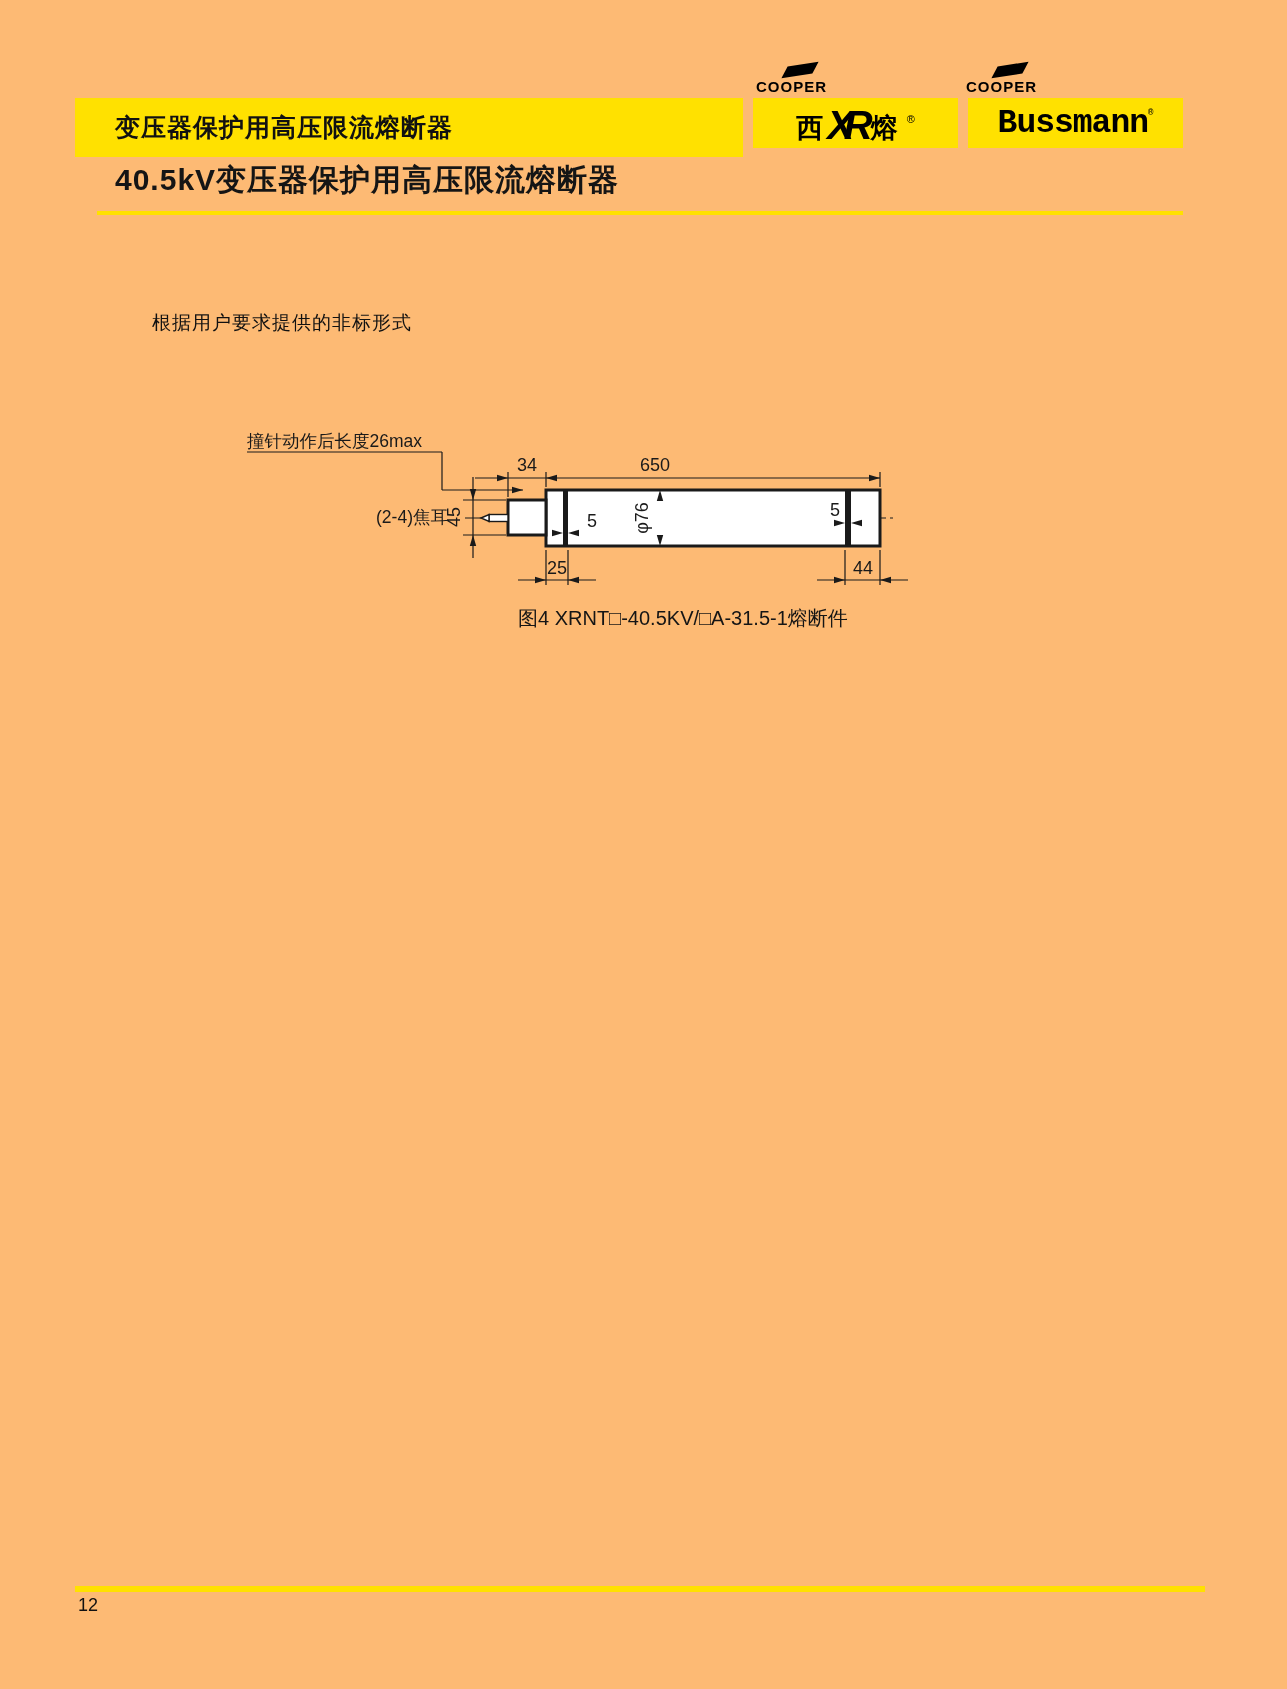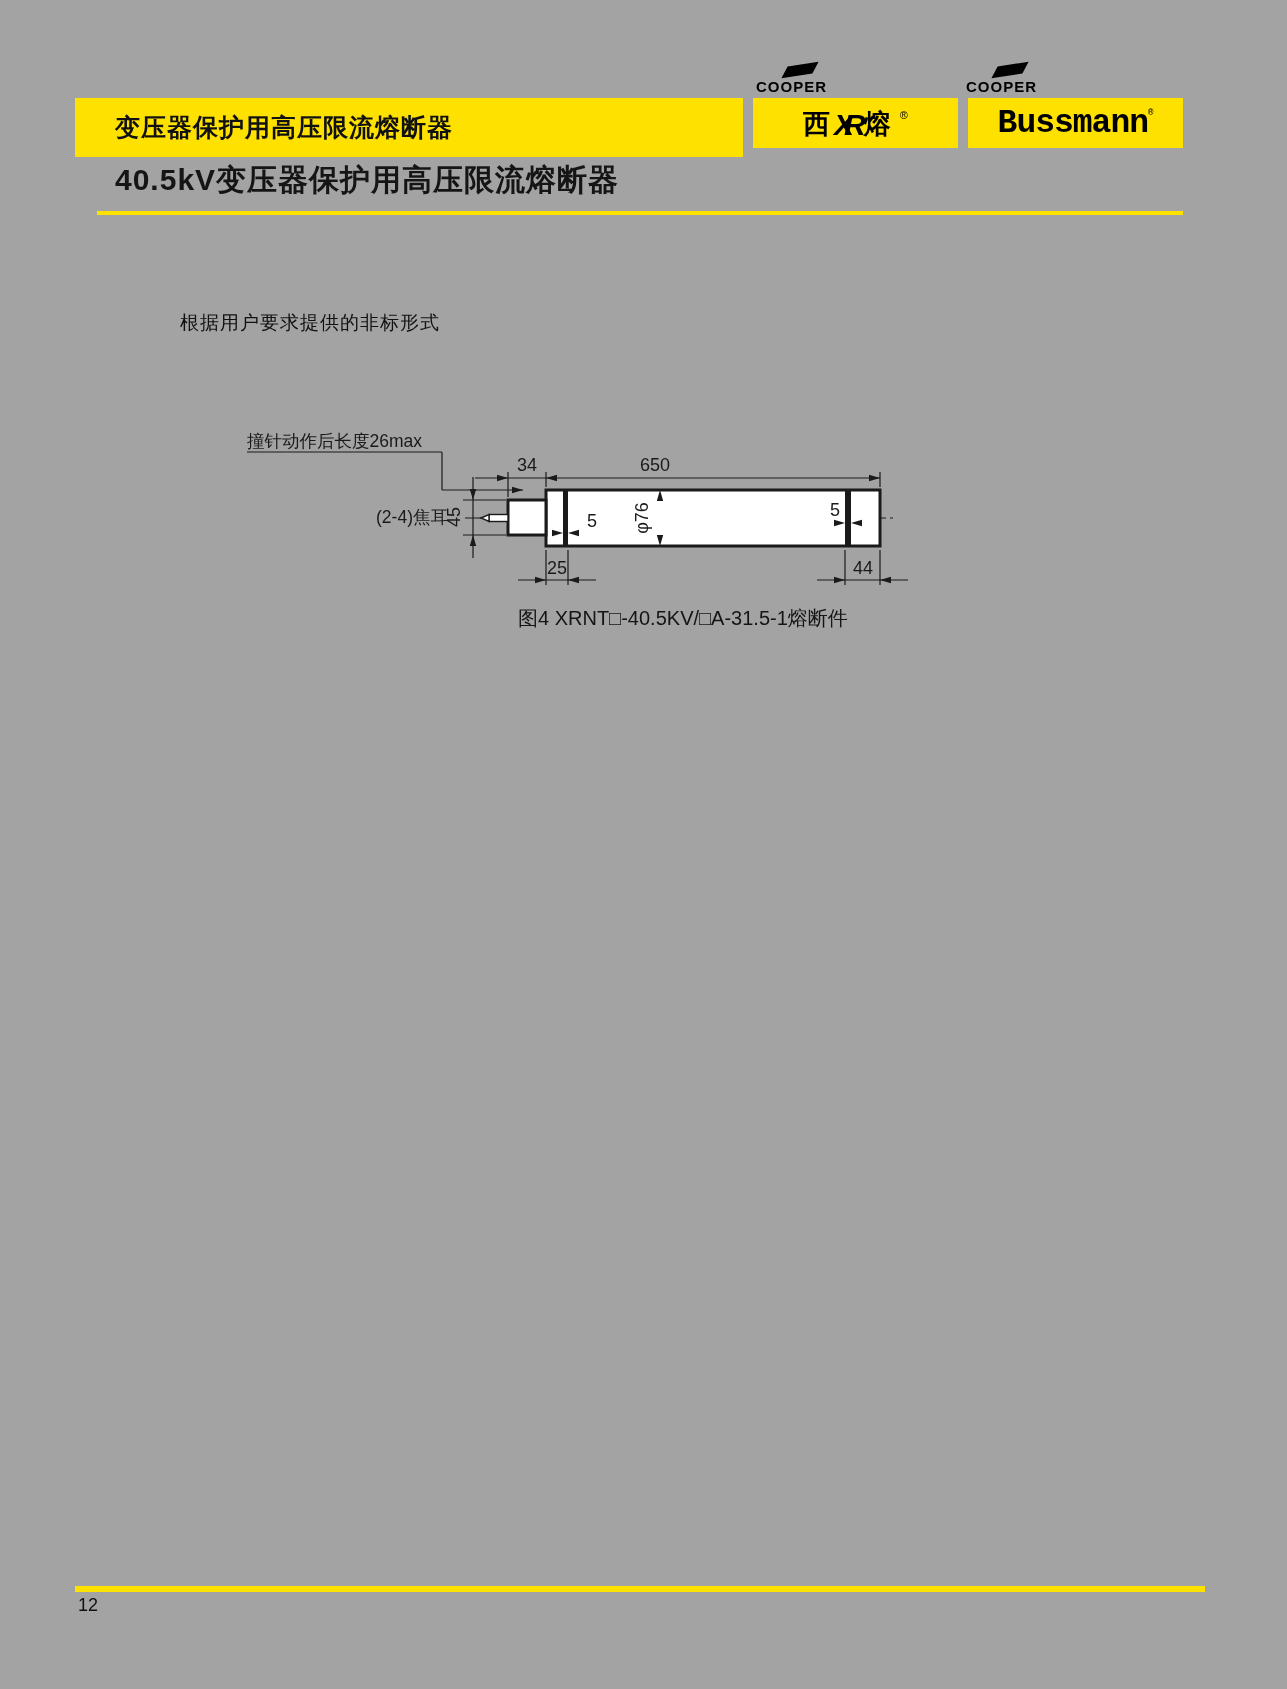--- a/index.html
+++ b/index.html
@@ -1,17 +1,17 @@
 <!DOCTYPE html>
 <html><head>
 <meta charset="utf-8">
 <style>
   html,body{margin:0;padding:0;background:#e8e8e8;}
   .page{
-    position:relative;width:1287px;height:1689px;background:#a3a3a3;
+    position:relative;width:1287px;height:1689px;background:#fdba74;
     font-family:"Liberation Sans",sans-serif;color:#1a1a1a;overflow:hidden;
     margin:0 auto;
   }
   
   .header-bar{
     position:absolute;left:75px;top:98px;width:668px;height:59px;
     background:#FFE100;display:flex;align-items:center;font-family:Liberation Serif, serif;
   }
   .header-bar-title{
     margin-left:40px;font-size:25px;font-weight:bold;color:#111;
@@ -30,38 +30,38 @@
     margin-left:30px;margin-bottom:2px;
   }
   .cooper-logo .cooper-text{
     font-size:15px;font-weight:bold;letter-spacing:1px;color:#000;
   }
   .cooper-1{left:756px;top:64px;}
   .cooper-2{left:966px;top:64px;}
   .xr-logo{display:flex;align-items:baseline;color:#000;line-height:1;}
   .xr-logo .han{font-size:27px;font-weight:900;}
   .xr-logo .mono{
-    font-size:30px;font-weight:900;font-style:italic;
+    font-size:40px;font-weight:900;font-style:italic;
     letter-spacing:-10px;margin:0 8px 0 4px;transform:translateY(2px);
   }
   .xr-logo .reg{font-size:11px;vertical-align:super;margin-left:9px;transform:translateY(-14px);}
   .bussmann-logo{color:#000;line-height:1;display:flex;align-items:flex-start;}
   .bussmann-logo .name{font-size:33px;font-weight:800;letter-spacing:-1px;}
   .bussmann-logo .reg{font-size:9px;margin-top:2px;}
   
   .page-title{
     position:absolute;left:115px;top:160px;font-size:30px;font-weight:bold;
     color:#151515;letter-spacing:1px;
   }
   .title-rule{
     position:absolute;left:97px;top:211px;width:1086px;height:4px;background:#FFE100;
   }
   
   .note-text{
-    position:absolute;left:180px;top:310px;
+    position:absolute;left:152px;top:310px;
     font-family:"Liberation Serif",serif;font-size:19px;color:#111;
     letter-spacing:1px;
   }
   
   .drawing{position:absolute;left:235px;top:415px;width:680px;height:195px;}
   .drawing svg{display:block;}
   .drawing text{
     font-family:"Liberation Sans",sans-serif;fill:#1a1a1a;
   }
   

